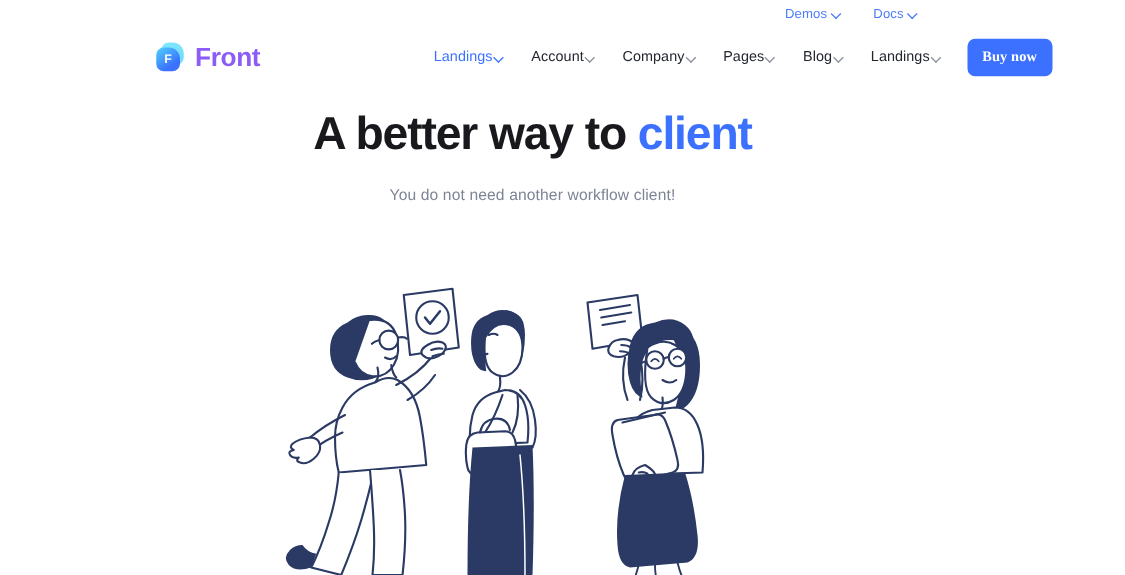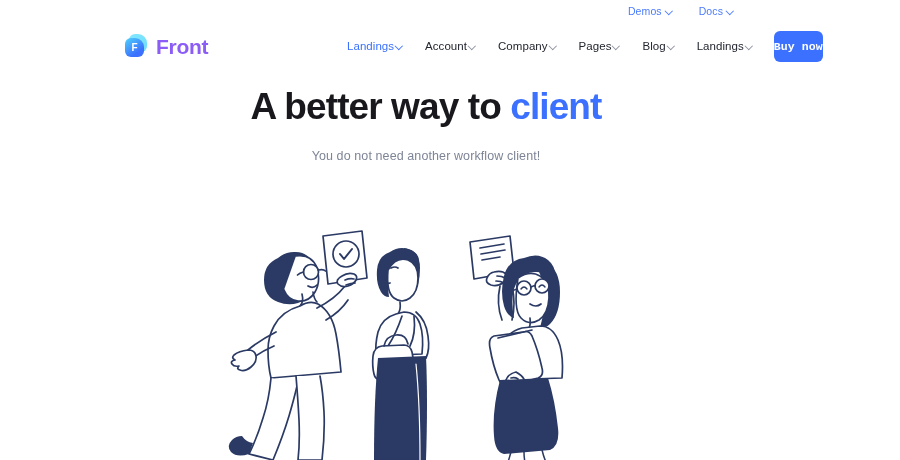--- a/index.html
+++ b/index.html
@@ -134,24 +134,24 @@
   .nav-item.active .chev { color: #3b71fe; }
 
   .buy-btn {
     margin-left: 10px;
     background: #3b71fe;
     color: #ffffff;
     font-size: 11.5px;
     font-weight: bold;
     border: none;
     border-radius: 6px;
-    padding: 9px 0;
+    padding: 9px 12px;
     cursor: pointer;
     letter-spacing: 0.1px;
-    font-family: Liberation Mono, monospace;
+    font-family: Liberation Serif, serif;
     white-space: nowrap;
   }
 
   
   .hero {
     position: absolute;
     top: 86px; left: 0; right: 0;
     text-align: center;
   }
   .hero-title {

